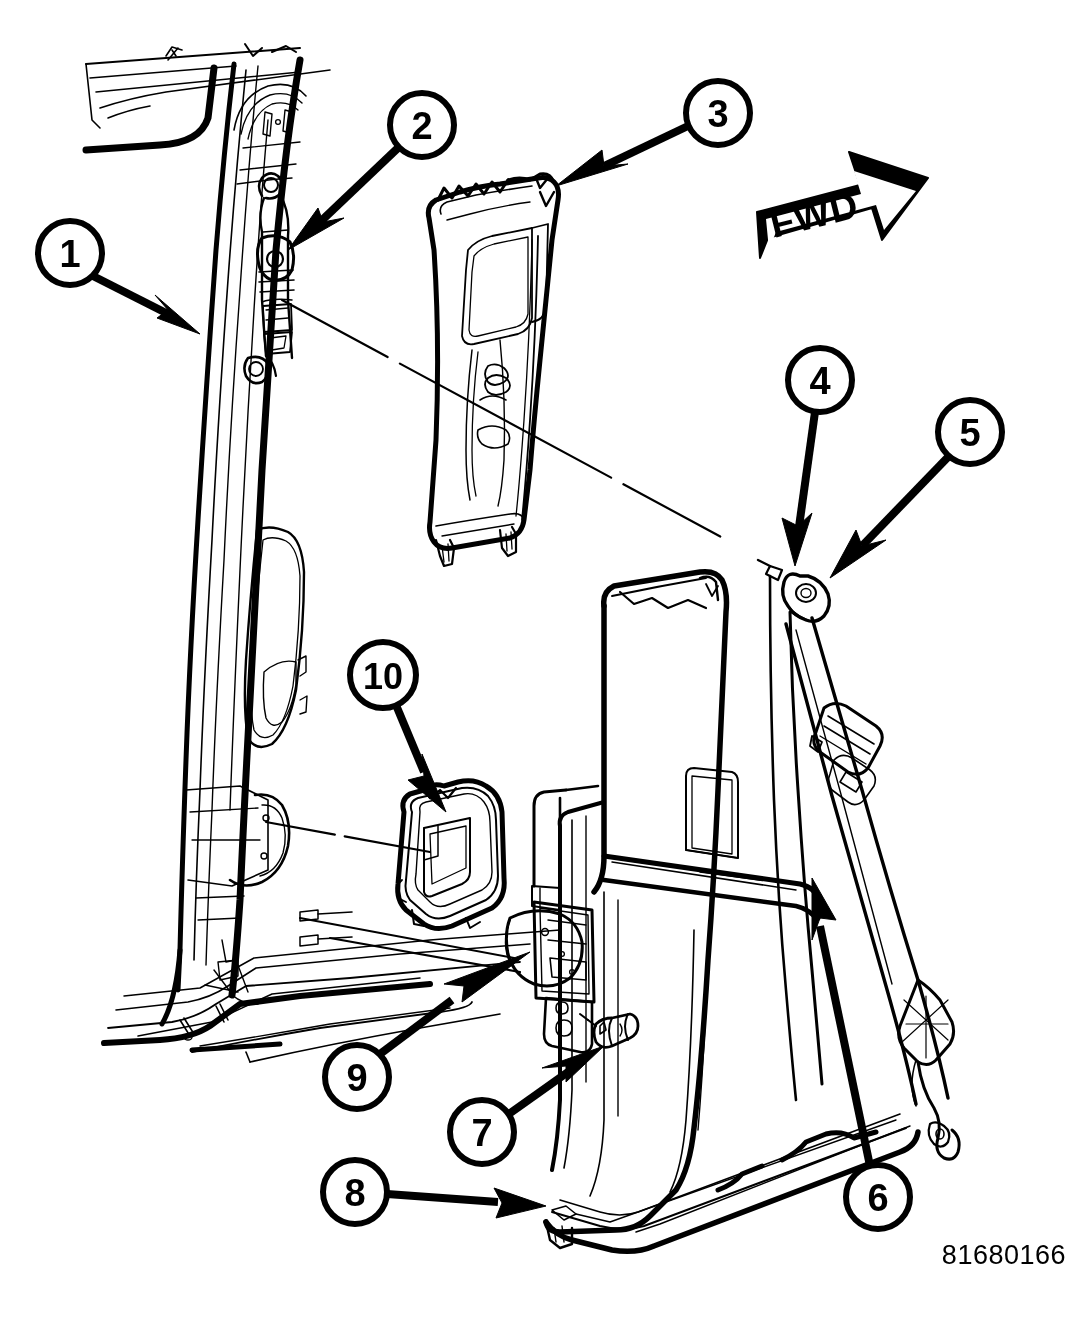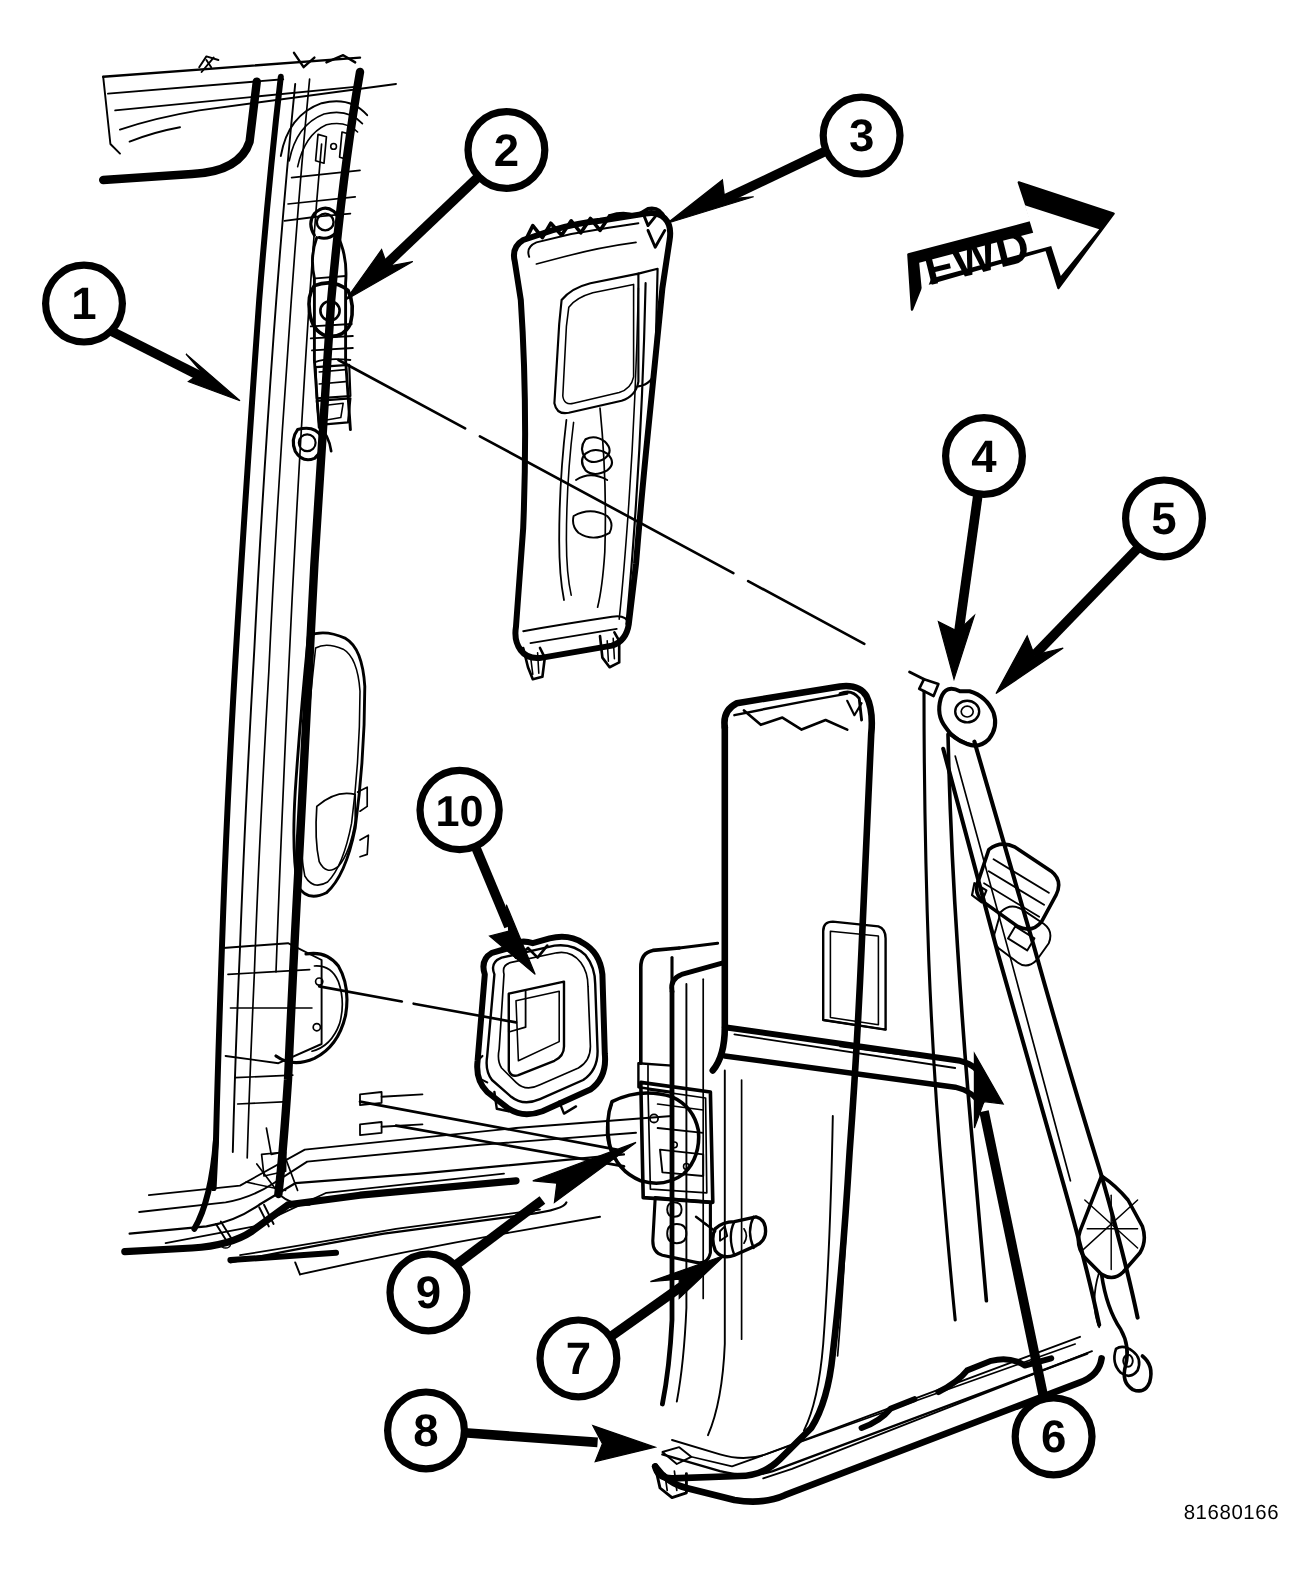--- a/index.html
+++ b/index.html
@@ -21,21 +21,21 @@
     font-weight: bold;
     text-anchor: middle;
     dominant-baseline: central;
     fill: #000000;
   }
   #partnum {
     position: absolute;
     right: 10px;
     bottom: 48px;
     font-family: "Liberation Sans", sans-serif;
-    font-size: 17px;
+    font-size: 27px;
     letter-spacing: 0.5px;
     color: #000000;
     white-space: nowrap;
   }
   .fwd-label {
     font-family: "Liberation Sans", sans-serif;
     font-weight: bold;
     font-size: 38px;
     fill: #000000;
     letter-spacing: 1px;

